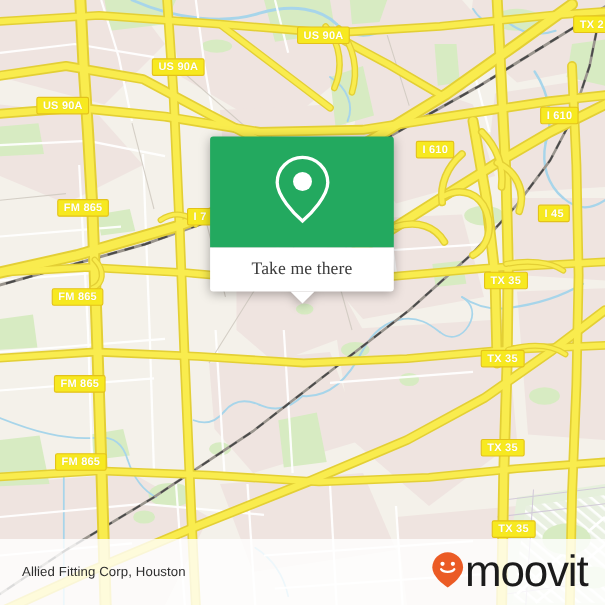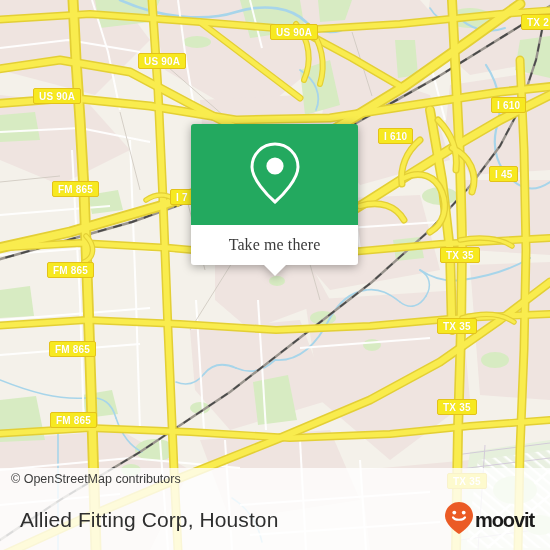--- a/index.html
+++ b/index.html
@@ -80,26 +80,26 @@
     font-family:"Liberation Sans", sans-serif;
   }
 
   
   .bottombar{
     position:absolute;left:0;top:490px;width:550px;height:60px;
     background:rgba(255,255,255,.80);
     display:flex;align-items:center;justify-content:space-between;
   }
   .place-title{
-    color:#2f2f2f;font-size:21px;padding-left:20px;
+    color:#2f2f2f;font-size:12px;padding-left:20px;
     font-family:"Liberation Sans", sans-serif;letter-spacing:.1px;
   }
   .brand{display:flex;align-items:center;padding-right:16px;}
   .brand-word{
-    color:#1b1b1b;font-size:20px;font-weight:bold;letter-spacing:-1.1px;
+    color:#1b1b1b;font-size:40px;font-weight:normal;letter-spacing:-1.1px;
     font-family:"Liberation Sans", sans-serif;line-height:31px;
     margin-left:1px;
   }
 </style>
 </head>
 <body>
 
 <div class="app">
 
   <div class="map">
@@ -362,21 +362,21 @@
     </svg>
 
     <div class="shield" style="left:270px;top:24px">US 90A</div>
     <div class="shield" style="left:521px;top:14px">TX 2</div>
     <div class="shield" style="left:138px;top:53px">US 90A</div>
     <div class="shield" style="left:33px;top:88px">US 90A</div>
     <div class="shield" style="left:491px;top:97px">I 610</div>
     <div class="shield" style="left:378px;top:128px">I 610</div>
     <div class="shield" style="left:52px;top:181px">FM 865</div>
     <div class="shield" style="left:170px;top:189px">I 7</div>
-    <div class="shield" style="left:489px;top:166px">I 45</div>
+    <div class="shield" style="left:489px;top:186px">I 45</div>
     <div class="shield" style="left:47px;top:262px">FM 865</div>
     <div class="shield" style="left:440px;top:247px">TX 35</div>
     <div class="shield" style="left:437px;top:318px">TX 35</div>
     <div class="shield" style="left:49px;top:341px">FM 865</div>
     <div class="shield" style="left:437px;top:399px">TX 35</div>
     <div class="shield" style="left:50px;top:412px">FM 865</div>
     <div class="shield" style="left:447px;top:473px">TX 35</div>
   </div>
 
   <div class="popup">
@@ -387,23 +387,20 @@
           <circle cx="26" cy="25" r="8.6" fill="#ffffff"></circle>
         </svg>
       </span>
     </div>
     <div class="popup-foot">
       <span class="popup-foot-label">Take me there</span>
       <span class="popup-tail"></span>
     </div>
   </div>
 
-  <div class="attrib">
-    <span class="attrib-text">© OpenStreetMap contributors</span>
-  </div>
 
   <div class="bottombar">
     <span class="place-title">Allied Fitting Corp, Houston</span>
     <div class="brand">
       <span>
         <svg width="30" height="34" viewBox="0 0 30 34" xmlns="http://www.w3.org/2000/svg">
           <path d="M15 1 C7.3 1 1 7.3 1 15 C1 22.5 10.3 30.3 15 33 C19.7 30.3 29 22.5 29 15 C29 7.3 22.7 1 15 1 Z" fill="#eb5b25"></path>
           <circle cx="10.3" cy="11.6" r="1.9" fill="#ffffff"></circle>
           <circle cx="19.7" cy="11.6" r="1.9" fill="#ffffff"></circle>
           <path d="M9 16.4 C11 19.6 19 19.6 21 16.4" fill="none" stroke="#ffffff" stroke-width="2.1" stroke-linecap="round"></path>

